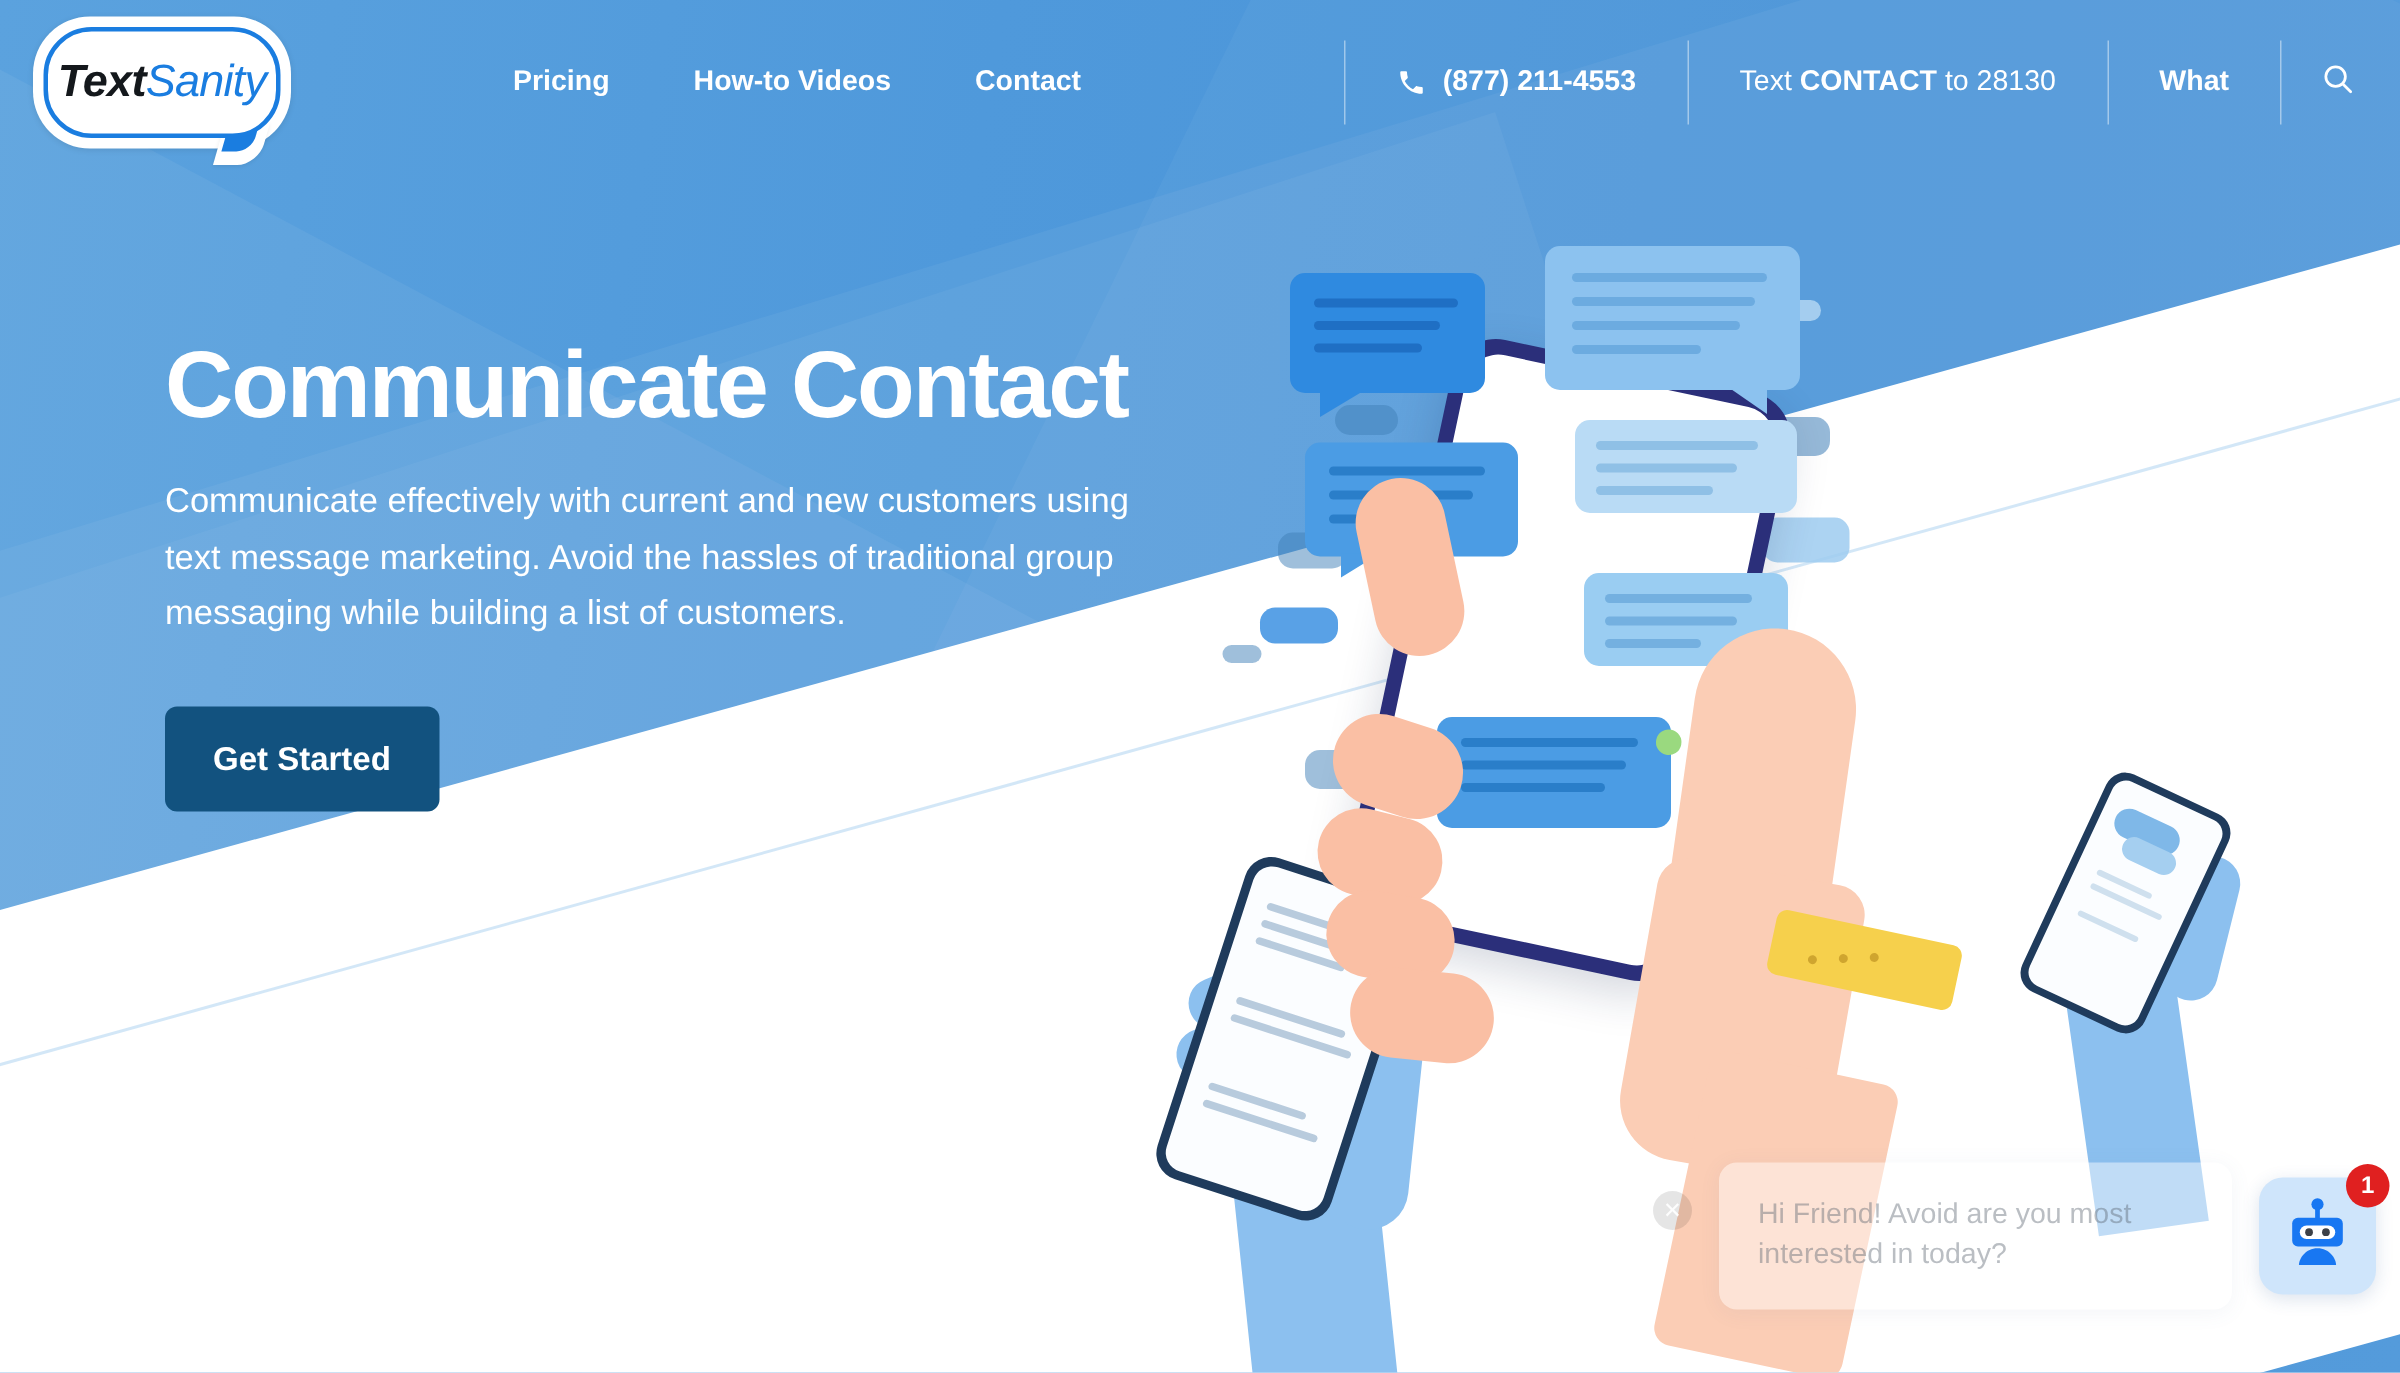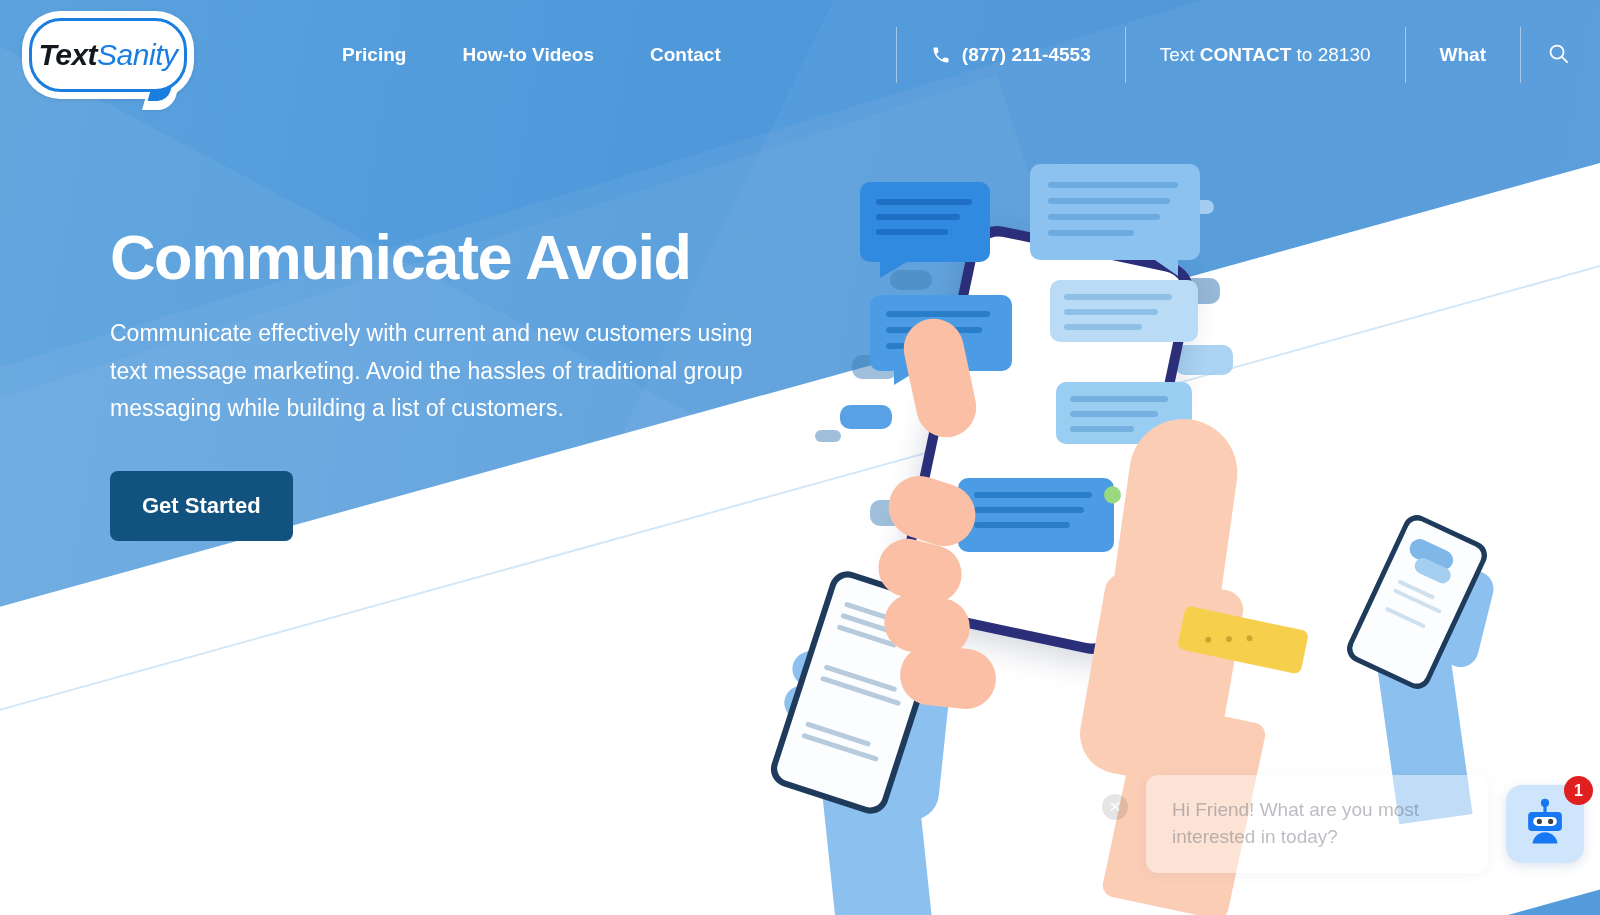--- a/index.html
+++ b/index.html
@@ -292,28 +292,28 @@
           <svg viewBox="0 0 24 24" width="23" height="23" fill="none" stroke="#ffffff" stroke-width="1.9" stroke-linecap="round">
             <circle cx="10.5" cy="10.5" r="6.8"></circle>
             <line x1="15.6" y1="15.6" x2="21" y2="21"></line>
           </svg>
         </span>
       </a>
     </div>
   </div>
 
   <div class="hero">
-    <h1>Communicate Avoid</h1>
+    <h1>Communicate Contact</h1>
     <p>Communicate effectively with current and new customers using text message marketing. Avoid the hassles of traditional group messaging while building a list of customers.</p>
     <a class="cta" href="#">Get Started</a>
   </div>
 
   <div class="chatwrap">
     <div class="chat-close">✕</div>
-    <div class="chat-bubble">Hi Friend! What are you most interested in today?</div>
+    <div class="chat-bubble">Hi Friend! Avoid are you most interested in today?</div>
     <div class="chat-btn">
       <span>
         <svg viewBox="0 0 48 48" width="54" height="54">
           <circle cx="24" cy="7" r="3.6" fill="#1877f2"></circle>
           <rect x="22.6" y="9" width="2.8" height="7" fill="#1877f2"></rect>
           <rect x="9" y="15" width="30" height="17" rx="3.4" fill="#1877f2"></rect>
           <rect x="13.5" y="19.5" width="21" height="8" rx="4" fill="#ffffff"></rect>
           <circle cx="19" cy="23.5" r="2.3" fill="#3d4148"></circle>
           <circle cx="29" cy="23.5" r="2.3" fill="#3d4148"></circle>
           <path d="M24 33 C31 33 35 39 35 43 L13 43 C13 39 17 33 24 33 Z" fill="#1877f2"></path>

